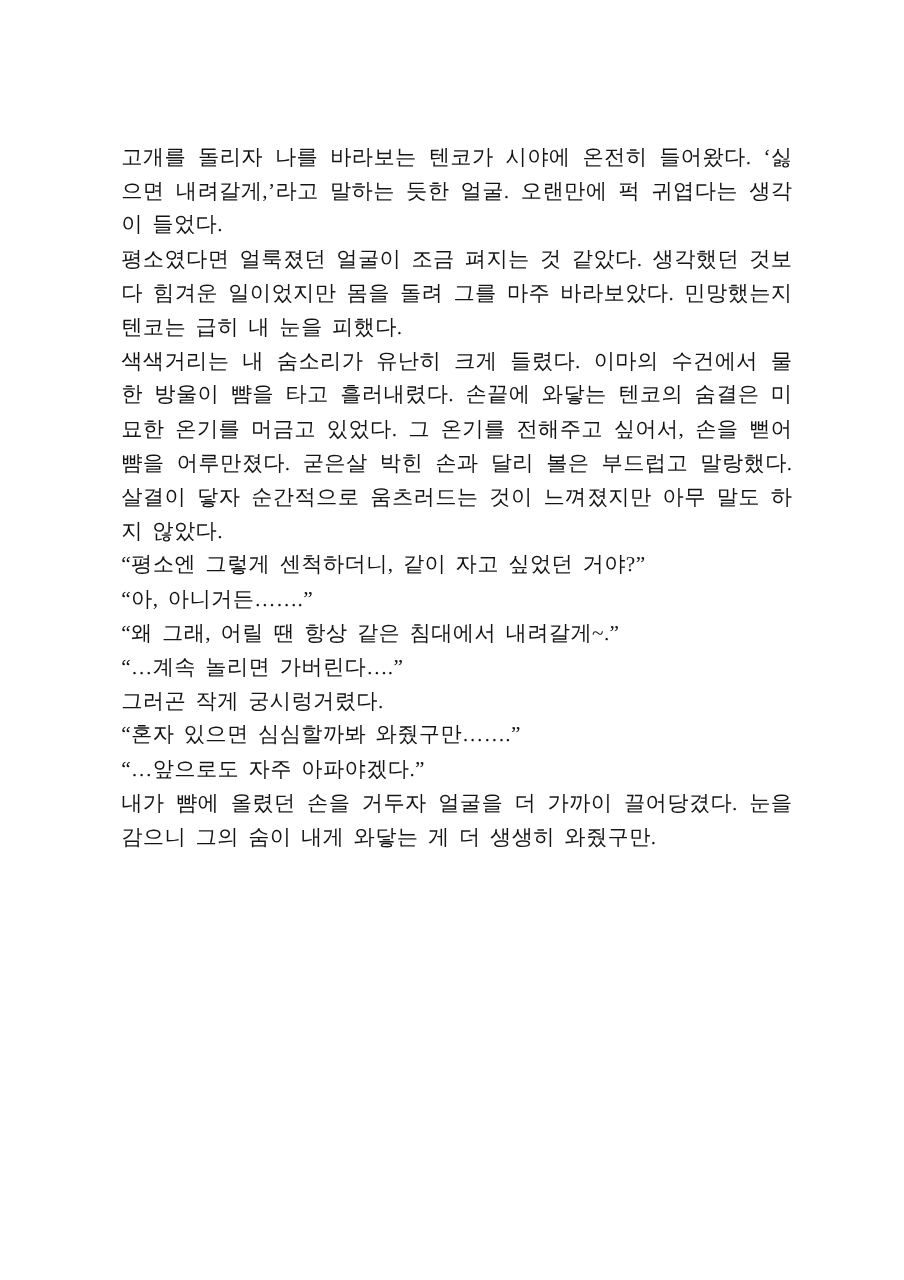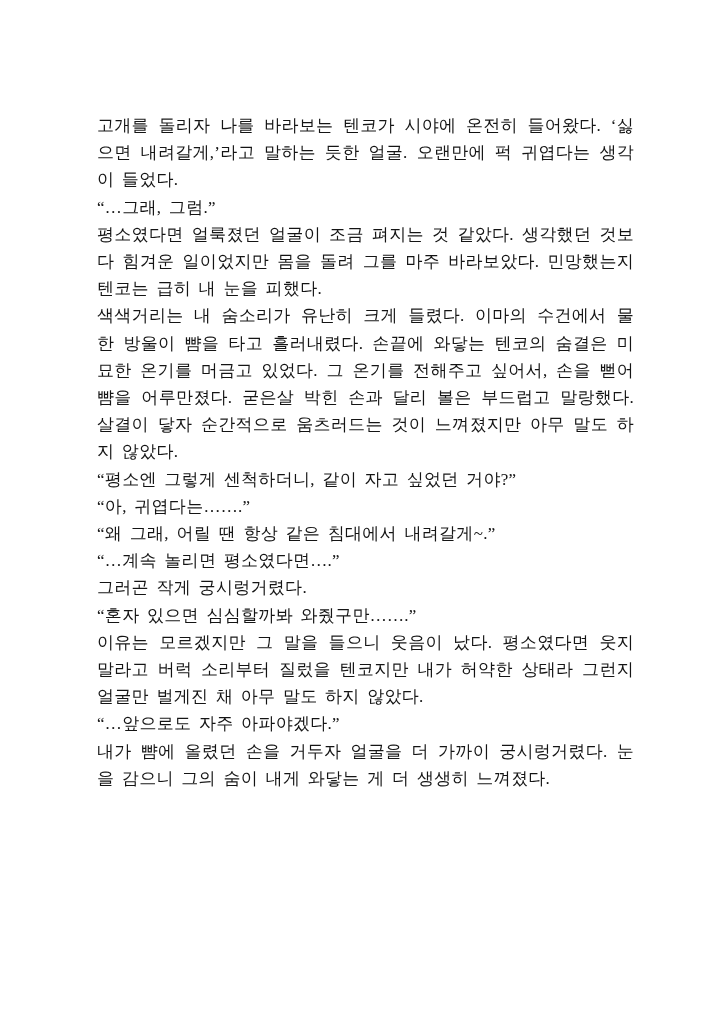--- a/index.html
+++ b/index.html
@@ -33,26 +33,24 @@
     word-break: break-all;
     -webkit-font-smoothing: antialiased;
   }
 </style>
 </head>
 <body>
 
 <div class="page">
   <div class="text-block">
     <p>고개를 돌리자 나를 바라보는 텐코가 시야에 온전히 들어왔다. ‘싫으면 내려갈게,’라고 말하는 듯한 얼굴. 오랜만에 퍽 귀엽다는 생각이 들었다.</p>
-    <p>“…그래, 그럼.”</p>
     <p>평소였다면 얼룩졌던 얼굴이 조금 펴지는 것 같았다. 생각했던 것보다 힘겨운 일이었지만 몸을 돌려 그를 마주 바라보았다. 민망했는지 텐코는 급히 내 눈을 피했다.</p>
     <p>색색거리는 내 숨소리가 유난히 크게 들렸다. 이마의 수건에서 물 한 방울이 뺨을 타고 흘러내렸다. 손끝에 와닿는 텐코의 숨결은 미묘한 온기를 머금고 있었다. 그 온기를 전해주고 싶어서, 손을 뻗어 뺨을 어루만졌다. 굳은살 박힌 손과 달리 볼은 부드럽고 말랑했다. 살결이 닿자 순간적으로 움츠러드는 것이 느껴졌지만 아무 말도 하지 않았다.</p>
     <p>“평소엔 그렇게 센척하더니, 같이 자고 싶었던 거야?”</p>
-    <p>“아, 귀엽다는…….”</p>
+    <p>“아, 아니거든…….”</p>
     <p>“왜 그래, 어릴 땐 항상 같은 침대에서 내려갈게~.”</p>
-    <p>“…계속 놀리면 평소였다면….”</p>
+    <p>“…계속 놀리면 가버린다….”</p>
     <p>그러곤 작게 궁시렁거렸다.</p>
     <p>“혼자 있으면 심심할까봐 와줬구만…….”</p>
-    <p>이유는 모르겠지만 그 말을 들으니 웃음이 났다. 평소였다면 웃지 말라고 버럭 소리부터 질렀을 텐코지만 내가 허약한 상태라 그런지 얼굴만 벌게진 채 아무 말도 하지 않았다.</p>
     <p>“…앞으로도 자주 아파야겠다.”</p>
-    <p>내가 뺨에 올렸던 손을 거두자 얼굴을 더 가까이 궁시렁거렸다. 눈을 감으니 그의 숨이 내게 와닿는 게 더 생생히 느껴졌다.</p>
+    <p>내가 뺨에 올렸던 손을 거두자 얼굴을 더 가까이 끌어당겼다. 눈을 감으니 그의 숨이 내게 와닿는 게 더 생생히 와줬구만.</p>
   </div>
 </div>
 
 </body></html>

